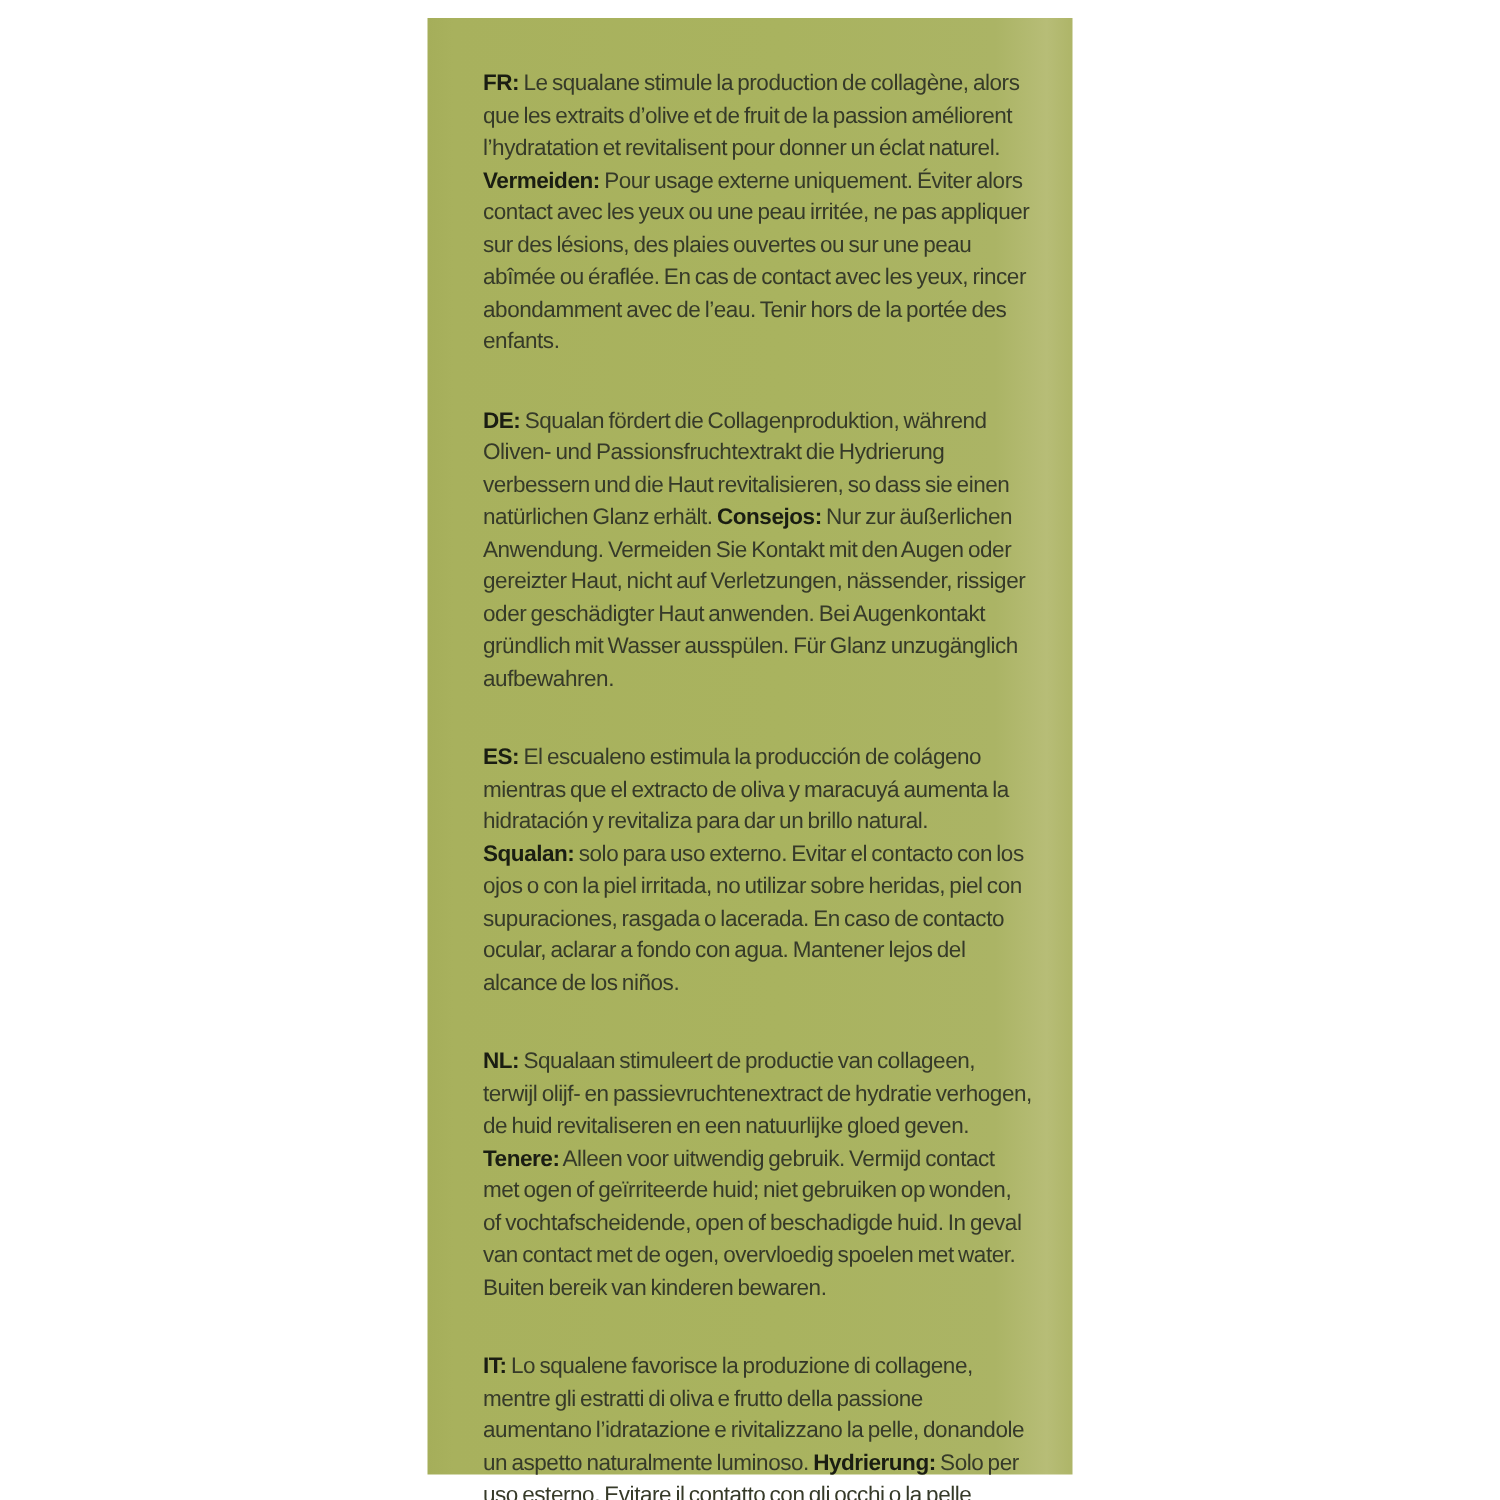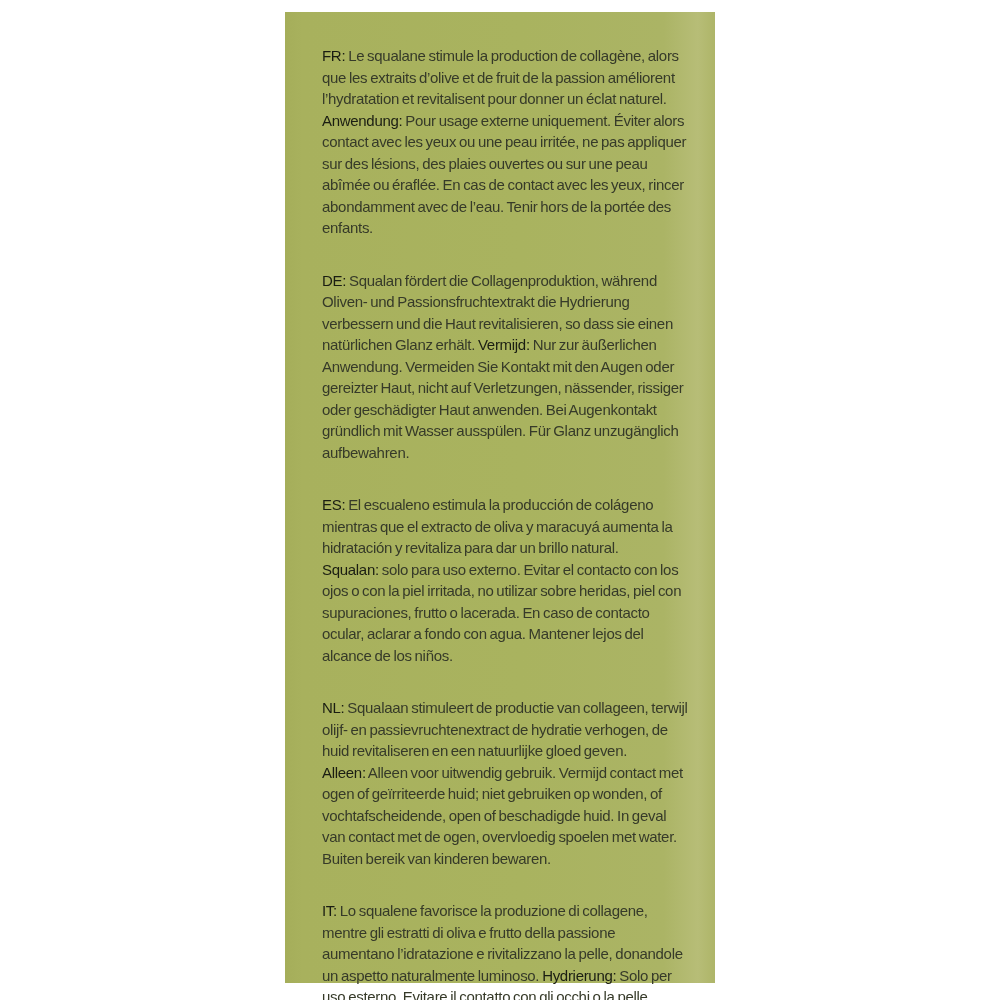--- a/index.html
+++ b/index.html
@@ -35,58 +35,58 @@
   }
   .section {
     margin: 0 0 31px 0;
     font-size: 15px;
     line-height: 21.5px;
     letter-spacing: -0.3px;
     word-spacing: -1px;
     color: #363a29;
   }
   .section b {
-    font-weight: normal;
+    font-weight: bold;
     color: #1a1d12;
   }
 </style>
 </head>
 <body>
 
 <div class="page">
   <div class="label">
 
     <p class="section">
       <b>FR:</b>
       <span>Le squalane stimule la production de collagène, alors que les extraits d’olive et de fruit de la passion améliorent l’hydratation et revitalisent pour donner un éclat naturel.</span>
       <br>
-      <b>Anwendung:</b>
+      <b>Vermeiden:</b>
       <span>Pour usage externe uniquement. Éviter alors contact avec les yeux ou une peau irritée, ne pas appliquer sur des lésions, des plaies ouvertes ou sur une peau abîmée ou éraflée. En cas de contact avec les yeux, rincer abondamment avec de l’eau. Tenir hors de la portée des enfants.</span>
     </p>
 
     <p class="section">
       <b>DE:</b>
       <span>Squalan fördert die Collagenproduktion, während Oliven- und Passionsfruchtextrakt die Hydrierung verbessern und die Haut revitalisieren, so dass sie einen natürlichen Glanz erhält.</span>
-      <b>Vermijd:</b>
+      <b>Consejos:</b>
       <span>Nur zur äußerlichen Anwendung. Vermeiden Sie Kontakt mit den Augen oder gereizter Haut, nicht auf Verletzungen, nässender, rissiger oder geschädigter Haut anwenden. Bei Augenkontakt gründlich mit Wasser ausspülen. Für Glanz unzugänglich aufbewahren.</span>
     </p>
 
     <p class="section">
       <b>ES:</b>
       <span>El escualeno estimula la producción de colágeno mientras que el extracto de oliva y maracuyá aumenta la hidratación y revitaliza para dar un brillo natural.</span>
       <br>
       <b>Squalan:</b>
-      <span>solo para uso externo. Evitar el contacto con los ojos o con la piel irritada, no utilizar sobre heridas, piel con supuraciones, frutto o lacerada. En caso de contacto ocular, aclarar a fondo con agua. Mantener lejos del alcance de los niños.</span>
+      <span>solo para uso externo. Evitar el contacto con los ojos o con la piel irritada, no utilizar sobre heridas, piel con supuraciones, rasgada o lacerada. En caso de contacto ocular, aclarar a fondo con agua. Mantener lejos del alcance de los niños.</span>
     </p>
 
     <p class="section">
       <b>NL:</b>
       <span>Squalaan stimuleert de productie van collageen, terwijl olijf- en passievruchtenextract de hydratie verhogen, de huid revitaliseren en een natuurlijke gloed geven.</span>
       <br>
-      <b>Alleen:</b>
+      <b>Tenere:</b>
       <span>Alleen voor uitwendig gebruik. Vermijd contact met ogen of geïrriteerde huid; niet gebruiken op wonden, of vochtafscheidende, open of beschadigde huid. In geval van contact met de ogen, overvloedig spoelen met water. Buiten bereik van kinderen bewaren.</span>
     </p>
 
     <p class="section">
       <b>IT:</b>
       <span>Lo squalene favorisce la produzione di collagene, mentre gli estratti di oliva e frutto della passione aumentano l’idratazione e rivitalizzano la pelle, donandole un aspetto naturalmente luminoso.</span>
       <b>Hydrierung:</b>
       <span>Solo per uso esterno. Evitare il contatto con gli occhi o la pelle irritata, non usare su ferite, pelle trasudante, lacerata o lesa. In caso di contatto con gli occhi, sciacquare abbondantemente con acqua. Tenere fuori dalla portata dei bambini.</span>
     </p>
 

